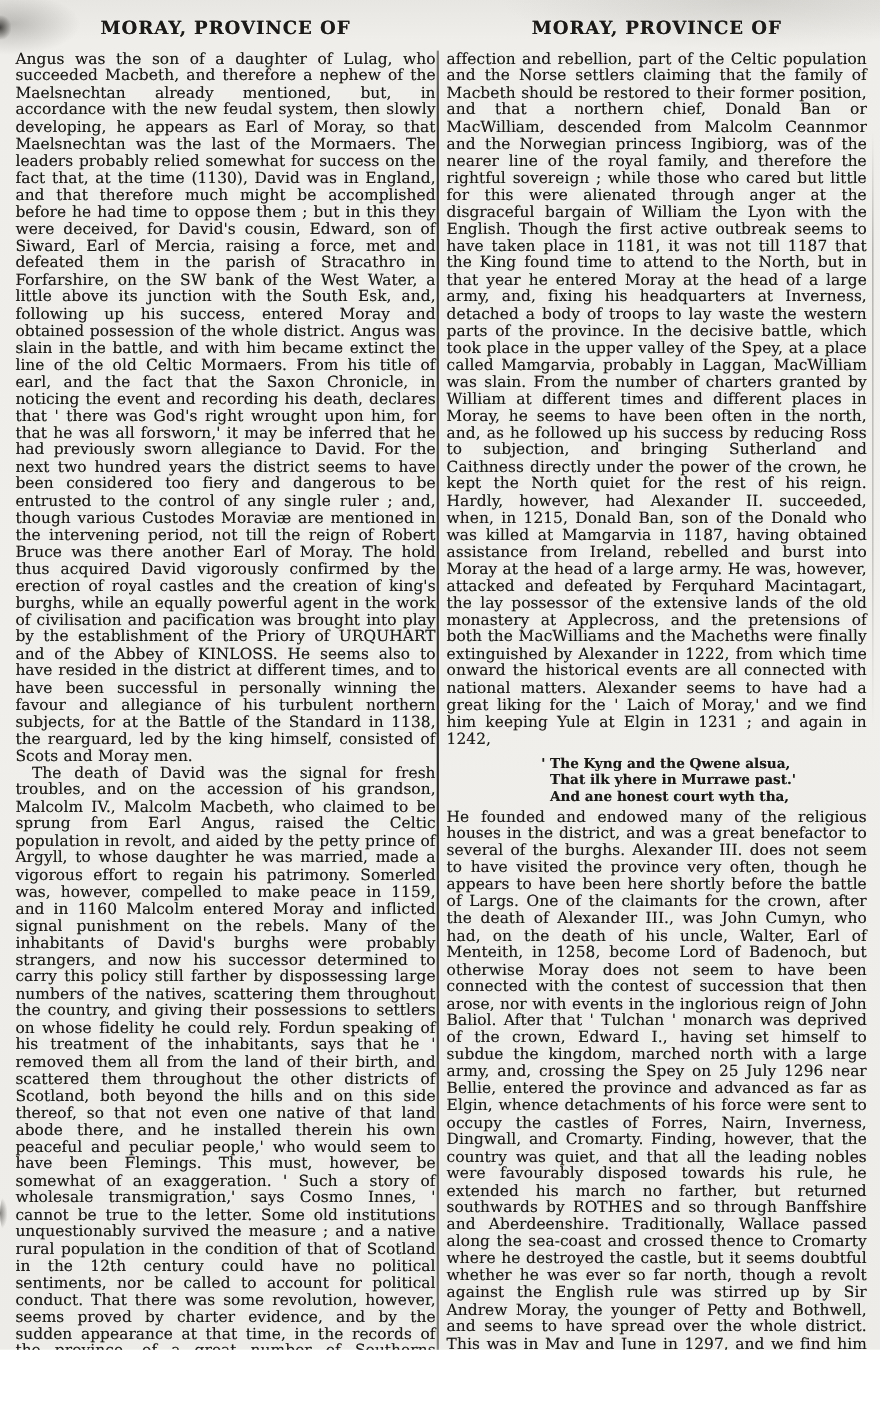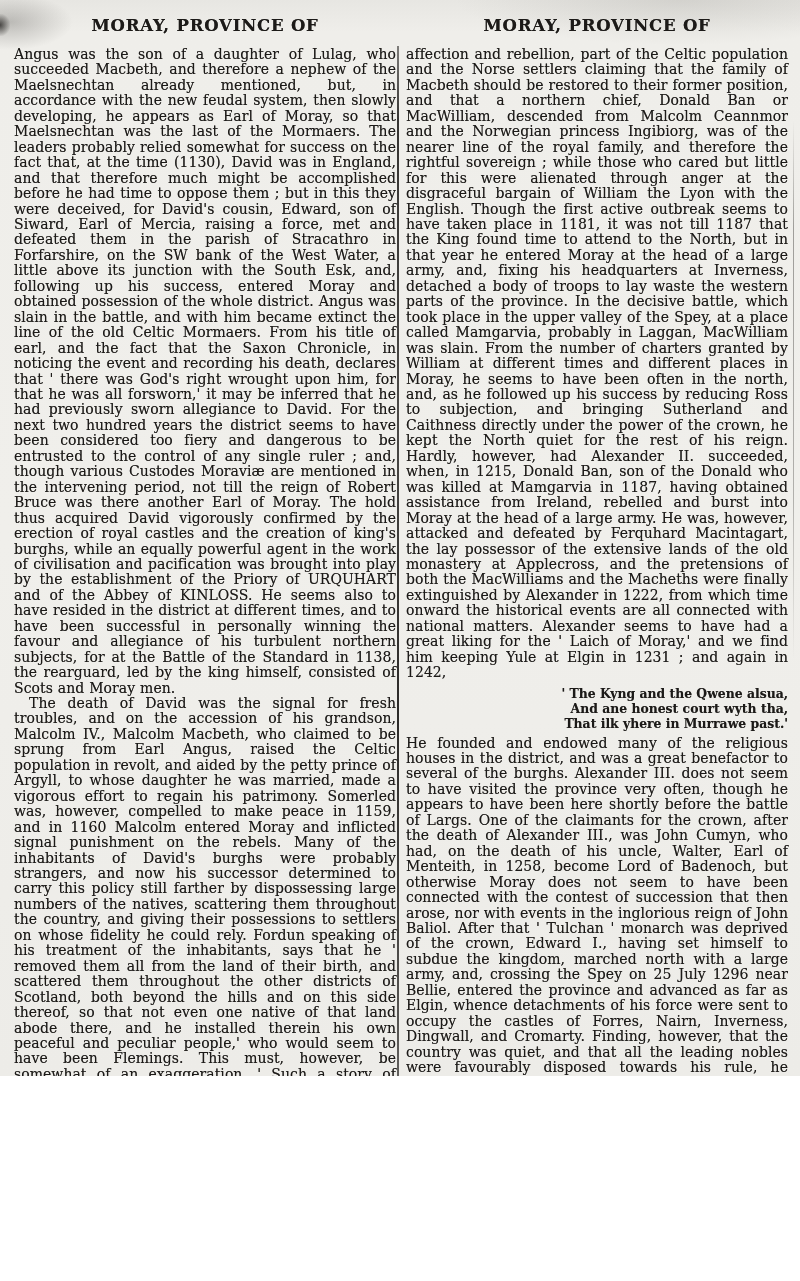--- a/index.html
+++ b/index.html
@@ -1,19 +1,19 @@
 <!DOCTYPE html>
 <html><head>
 <meta charset="utf-8">
 <style>
   html, body { margin: 0; padding: 0; }
   .page {
     position: relative;
     width: 800px;
-    height: 1076px;
+    height: 1227px;
     overflow: hidden;
     background:
       radial-gradient(ellipse 90px 40px at 10px 22px, rgba(60,58,55,0.28), rgba(60,58,55,0) 70%),
       radial-gradient(ellipse 300px 60px at 85% 0px, rgba(120,118,112,0.18), rgba(120,118,112,0) 75%),
       linear-gradient(180deg, #e7e6e2 0%, #efeeea 3%, #f0efeb 50%, #edece8 100%);
     font-family: "DejaVu Serif", serif;
     color: #1c1a18;
     text-decoration: underline;
   }
   .corner-smudge {
@@ -59,21 +59,20 @@
     word-spacing: 0.4px;
     text-shadow: 0 0 0.5px rgba(25,23,21,0.55);
   }
   .body-text.indented { text-indent: 15px; }
   .verse {
     margin: 5px 0 5px 86px;
     font-weight: bold;
     font-size: 12.4px;
     line-height: 15px;
     text-shadow: 0 0 0.5px rgba(25,23,21,0.5);
-    text-align: right;
   }
   .verse-line + .verse-line { padding-left: 8px; }
   .page-number {
     position: absolute;
     top: 1243px;
     font-weight: bold;
     font-size: 14px;
     text-shadow: 0 0 0.5px rgba(25,23,21,0.55);
   }
   .page-number-left  { left: 40px; }
@@ -93,22 +92,22 @@
     <div class="col-header">MORAY, PROVINCE OF</div>
     <p class="body-text">Angus was the son of a daughter of Lulag, who succeeded Macbeth, and therefore a nephew of the Maelsnechtan already mentioned, but, in accordance with the new feudal system, then slowly developing, he appears as Earl of Moray, so that Maelsnechtan was the last of the Mormaers. The leaders probably relied somewhat for success on the fact that, at the time (1130), David was in England, and that therefore much might be accomplished before he had time to oppose them ; but in this they were deceived, for David's cousin, Edward, son of Siward, Earl of Mercia, raising a force, met and defeated them in the parish of Stracathro in Forfarshire, on the SW bank of the West Water, a little above its junction with the South Esk, and, following up his success, entered Moray and obtained possession of the whole district. Angus was slain in the battle, and with him became extinct the line of the old Celtic Mormaers. From his title of earl, and the fact that the Saxon Chronicle, in noticing the event and recording his death, declares that ' there was God's right wrought upon him, for that he was all forsworn,' it may be inferred that he had previously sworn allegiance to David. For the next two hundred years the district seems to have been considered too fiery and dangerous to be entrusted to the control of any single ruler ; and, though various Custodes Moraviæ are mentioned in the intervening period, not till the reign of Robert Bruce was there another Earl of Moray. The hold thus acquired David vigorously confirmed by the erection of royal castles and the creation of king's burghs, while an equally powerful agent in the work of civilisation and pacification was brought into play by the establishment of the Priory of URQUHART and of the Abbey of KINLOSS. He seems also to have resided in the district at different times, and to have been successful in personally winning the favour and allegiance of his turbulent northern subjects, for at the Battle of the Standard in 1138, the rearguard, led by the king himself, consisted of Scots and Moray men.</p>
     <p class="body-text indented">The death of David was the signal for fresh troubles, and on the accession of his grandson, Malcolm IV., Malcolm Macbeth, who claimed to be sprung from Earl Angus, raised the Celtic population in revolt, and aided by the petty prince of Argyll, to whose daughter he was married, made a vigorous effort to regain his patrimony. Somerled was, however, compelled to make peace in 1159, and in 1160 Malcolm entered Moray and inflicted signal punishment on the rebels. Many of the inhabitants of David's burghs were probably strangers, and now his successor determined to carry this policy still farther by dispossessing large numbers of the natives, scattering them throughout the country, and giving their possessions to settlers on whose fidelity he could rely. Fordun speaking of his treatment of the inhabitants, says that he ' removed them all from the land of their birth, and scattered them throughout the other districts of Scotland, both beyond the hills and on this side thereof, so that not even one native of that land abode there, and he installed therein his own peaceful and peculiar people,' who would seem to have been Flemings. This must, however, be somewhat of an exaggeration. ' Such a story of wholesale transmigration,' says Cosmo Innes, ' cannot be true to the letter. Some old institutions unquestionably survived the measure ; and a native rural population in the condition of that of Scotland in the 12th century could have no political sentiments, nor be called to account for political conduct. That there was some revolution, however, seems proved by charter evidence, and by the sudden appearance at that time, in the records of the province, of a great number of Southerns obtaining grants of land in Moray, for whom room must have been made by some violent displacement of the former lords of the soil, . . . and thus it came to pass that Berowald of Flanders obtained the lands of Innes all from Spey to Lossie, except the priory lands of Urquhart.' This clearance would seem to have affected the low district along the shore of the Moray Firth more than the other districts, and the latter were from 1174 to 1187 in a chronic state of dis-</p>
   </div>
 
   <div class="col col-right">
     <div class="col-header">MORAY, PROVINCE OF</div>
     <p class="body-text">affection and rebellion, part of the Celtic population and the Norse settlers claiming that the family of Macbeth should be restored to their former position, and that a northern chief, Donald Ban or MacWilliam, descended from Malcolm Ceannmor and the Norwegian princess Ingibiorg, was of the nearer line of the royal family, and therefore the rightful sovereign ; while those who cared but little for this were alienated through anger at the disgraceful bargain of William the Lyon with the English. Though the first active outbreak seems to have taken place in 1181, it was not till 1187 that the King found time to attend to the North, but in that year he entered Moray at the head of a large army, and, fixing his headquarters at Inverness, detached a body of troops to lay waste the western parts of the province. In the decisive battle, which took place in the upper valley of the Spey, at a place called Mamgarvia, probably in Laggan, MacWilliam was slain. From the number of charters granted by William at different times and different places in Moray, he seems to have been often in the north, and, as he followed up his success by reducing Ross to subjection, and bringing Sutherland and Caithness directly under the power of the crown, he kept the North quiet for the rest of his reign. Hardly, however, had Alexander II. succeeded, when, in 1215, Donald Ban, son of the Donald who was killed at Mamgarvia in 1187, having obtained assistance from Ireland, rebelled and burst into Moray at the head of a large army. He was, however, attacked and defeated by Ferquhard Macintagart, the lay possessor of the extensive lands of the old monastery at Applecross, and the pretensions of both the MacWilliams and the Macheths were finally extinguished by Alexander in 1222, from which time onward the historical events are all connected with national matters. Alexander seems to have had a great liking for the ' Laich of Moray,' and we find him keeping Yule at Elgin in 1231 ; and again in 1242,</p>
     <div class="verse">
       <div class="verse-line">' The Kyng and the Qwene alsua,</div>
+      <div class="verse-line">That ilk yhere in Murrawe past.'</div>
       <div class="verse-line">And ane honest court wyth tha,</div>
-      <div class="verse-line">That ilk yhere in Murrawe past.'</div>
     </div>
     <p class="body-text">He founded and endowed many of the religious houses in the district, and was a great benefactor to several of the burghs. Alexander III. does not seem to have visited the province very often, though he appears to have been here shortly before the battle of Largs. One of the claimants for the crown, after the death of Alexander III., was John Cumyn, who had, on the death of his uncle, Walter, Earl of Menteith, in 1258, become Lord of Badenoch, but otherwise Moray does not seem to have been connected with the contest of succession that then arose, nor with events in the inglorious reign of John Baliol. After that ' Tulchan ' monarch was deprived of the crown, Edward I., having set himself to subdue the kingdom, marched north with a large army, and, crossing the Spey on 25 July 1296 near Bellie, entered the province and advanced as far as Elgin, whence detachments of his force were sent to occupy the castles of Forres, Nairn, Inverness, Dingwall, and Cromarty. Finding, however, that the country was quiet, and that all the leading nobles were favourably disposed towards his rule, he extended his march no farther, but returned southwards by ROTHES and so through Banffshire and Aberdeenshire. Traditionally, Wallace passed along the sea-coast and crossed thence to Cromarty where he destroyed the castle, but it seems doubtful whether he was ever so far north, though a revolt against the English rule was stirred up by Sir Andrew Moray, the younger of Petty and Bothwell, and seems to have spread over the whole district. This was in May and June in 1297, and we find him associated with Wallace down to the close of the year, after which he disappears from history during the rest of the reign of Edward I. On the second English invasion in 1303 Edward again penetrated to Moray, but this time advanced to Kinloss and thence southward into Badenoch where he spent some time at LOCHINDORB Castle.</p>
 
   </div>
 
   <div class="page-number page-number-left">76</div>
   <div class="page-number page-number-right">65</div>
 
 </div>
 

